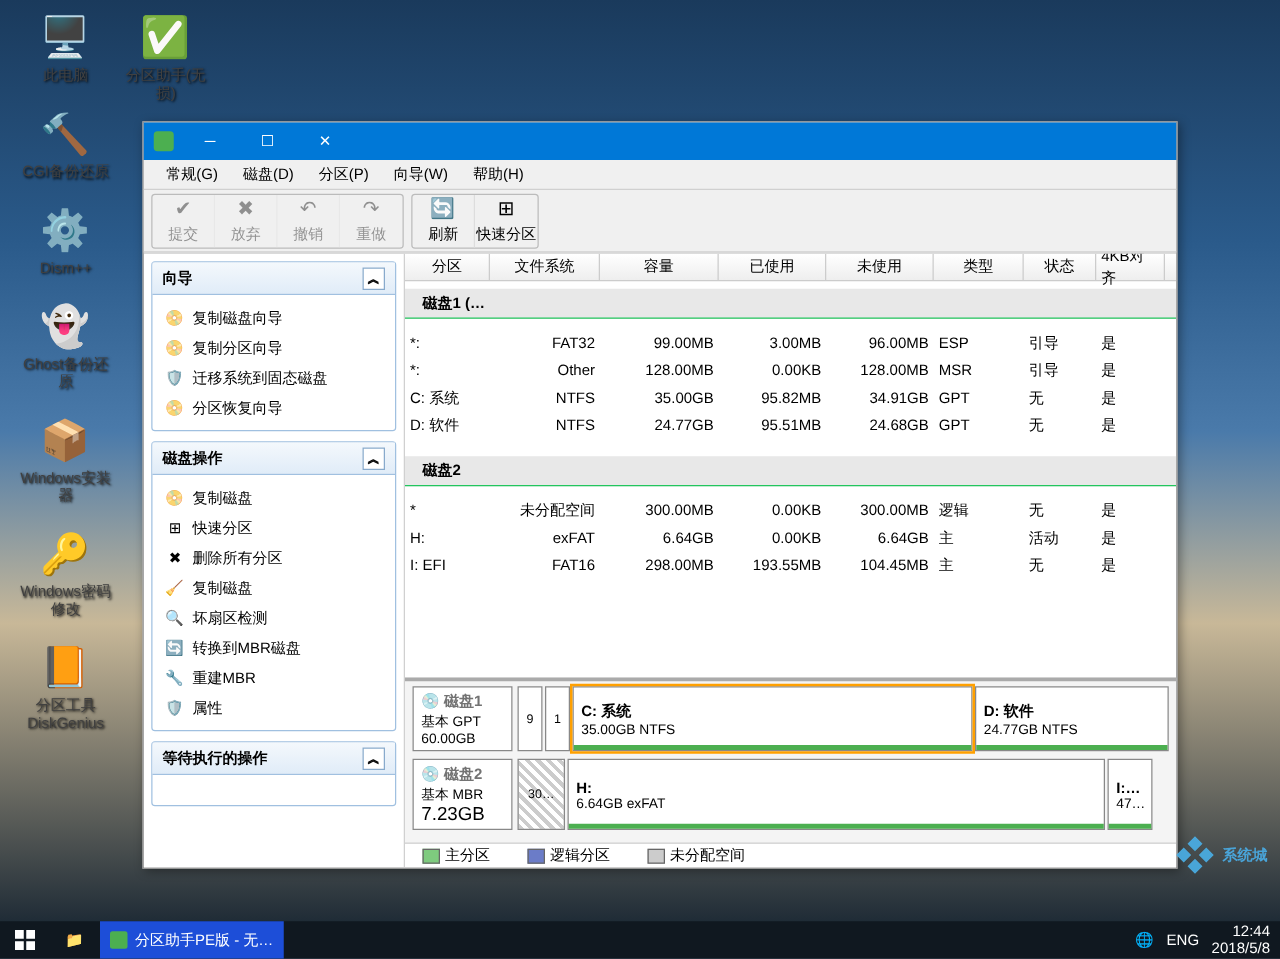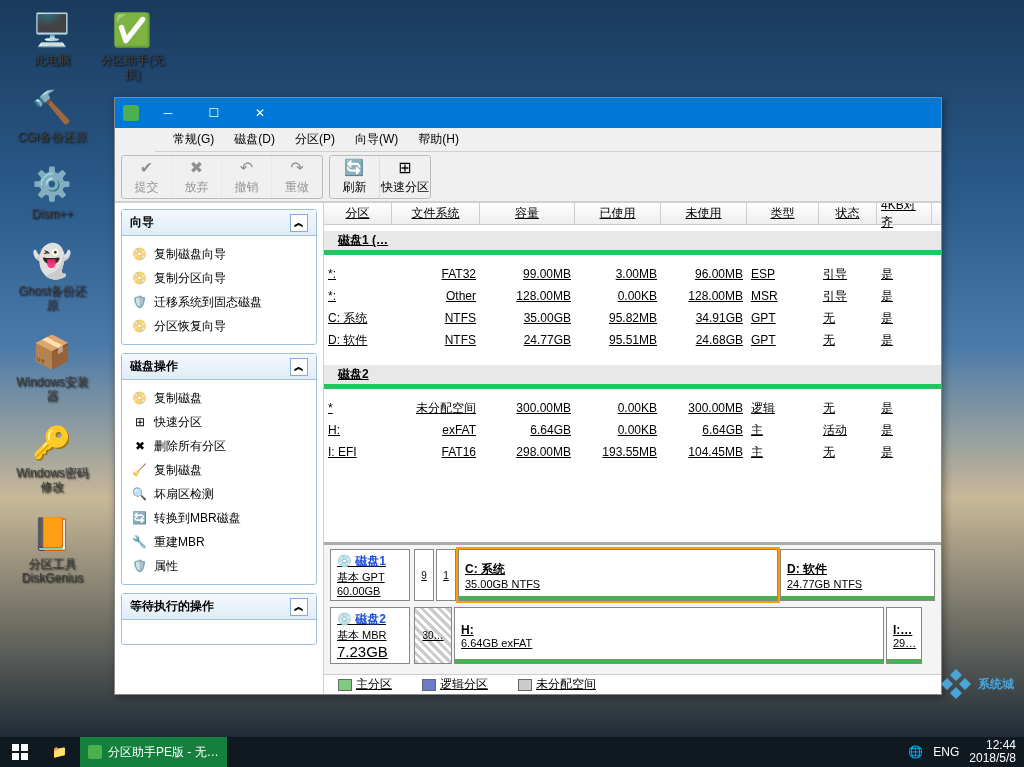--- a/index.html
+++ b/index.html
@@ -8,60 +8,60 @@
 .icon-grid{position:absolute;top:10px;left:15px;display:flex;flex-direction:column;gap:20px;}
 .desktop-icon{width:75px;display:flex;flex-direction:column;align-items:center;gap:3px;cursor:pointer;}
 .desktop-icon .ico{width:40px;height:40px;display:flex;align-items:center;justify-content:center;font-size:32px;}
 .desktop-icon .lbl{color:#404040;text-align:center;text-shadow:1px 1px 2px #000;line-height:14px;}
 .icon-row2{position:absolute;top:10px;left:95px;}
 .window{position:absolute;top:97px;left:114px;width:828px;height:598px;background:#f0f0f0;border:1px solid #888;box-shadow:2px 2px 8px rgba(0,0,0,0.4);display:flex;flex-direction:column;}
 .titlebar{height:30px;background:#0078d7;display:flex;align-items:center;padding:0 8px;color:#fff;}
 .titlebar .ti{width:16px;height:16px;background:#4caf50;border-radius:3px;margin-right:6px;}
 .titlebar .tt{flex:1;}
 .titlebar .wb{width:46px;height:30px;display:flex;align-items:center;justify-content:center;cursor:pointer;}
-.menubar{height:24px;background:#f0f0f0;border-bottom:1px solid #d0d0d0;display:flex;align-items:center;padding:0 8px;margin-left:40px;}
+.menubar{height:24px;background:#f0f0f0;border-bottom:1px solid #d0d0d0;display:flex;align-items:center;padding:0 8px;}
 .menubar .mi{padding:0 10px;cursor:pointer;}
 .toolbar{height:50px;background:#f0f0f0;border-bottom:1px solid #d0d0d0;display:flex;align-items:center;padding:0 6px;}
 .tb-group{display:flex;border:1px solid #bbb;border-radius:3px;margin-right:6px;}
 .tb-btn{width:50px;height:42px;display:flex;flex-direction:column;align-items:center;justify-content:center;gap:2px;cursor:pointer;border-right:1px solid #ddd;}
 .tb-btn:last-child{border-right:none;}
 .tb-btn.disabled{opacity:0.4;cursor:default;}
 .tb-btn .bi{width:20px;height:20px;display:flex;align-items:center;justify-content:center;font-size:16px;}
 .main{flex:1;display:flex;border-top:1px solid #d0d0d0;overflow:hidden;}
 .sidebar{width:212px;background:#fff;border-right:1px solid #d0d0d0;padding:6px;display:flex;flex-direction:column;gap:8px;overflow:auto;}
 .panel{border:1px solid #a0c0e0;border-radius:3px;}
 .panel-h{height:26px;background:linear-gradient(#f4f8fc,#e0ecf8);display:flex;align-items:center;padding:0 8px;font-weight:bold;border-bottom:1px solid #a0c0e0;}
 .panel-h .collapse{margin-left:auto;width:18px;height:18px;border:1px solid #88aacc;background:#fff;display:flex;align-items:center;justify-content:center;font-size:10px;cursor:pointer;}
 .panel-b{padding:6px 4px;}
 .panel-item{height:24px;display:flex;align-items:center;gap:6px;padding:0 6px;cursor:pointer;}
 .panel-item .pi{width:16px;height:16px;display:flex;align-items:center;justify-content:center;}
-.content{flex:1;display:flex;flex-direction:column;background:#fff;text-decoration:underline;}
+.content{flex:1;display:flex;flex-direction:column;background:#fff;}
 .table-head{height:22px;background:linear-gradient(#fff,#eee);border-bottom:1px solid #ccc;display:flex;}
 .th{border-right:1px solid #ccc;padding:0 4px;display:flex;align-items:center;justify-content:center;}
 .table-body{flex:1;overflow:auto;}
-.disk-h{height:24px;background:#e8e8e8;font-weight:bold;padding:0 14px;display:flex;align-items:center;border-bottom:5px solid #22c55e;margin-top:6px;}
+.disk-h{height:24px;background:#e8e8e8;font-weight:bold;padding:0 14px;display:flex;align-items:center;border-bottom:1px solid #22c55e;margin-top:6px;}
 .row{height:22px;display:flex;align-items:center;padding:0 0;}
 .td{padding:0 4px;text-align:right;overflow:hidden;white-space:nowrap;}
 .td.l{text-align:left;}
 .td.c{text-align:left;}
 .disk-map{border-top:3px solid #aaa;padding:4px 6px;background:#f4f4f4;}
 .dm-row{display:flex;gap:4px;margin-bottom:6px;}
 .dm-disk{width:80px;border:1px solid #888;background:#fff;padding:3px 6px;display:flex;flex-direction:column;justify-content:center;}
-.dm-disk .dn{font-weight:bold;color:#1d4ed8;}
+.dm-disk .dn{font-weight:bold;color:#737373;}
 .dm-parts{flex:1;display:flex;gap:2px;}
 .dm-part{border:1px solid #888;background:#fff;padding:3px 6px;display:flex;flex-direction:column;justify-content:center;position:relative;min-width:20px;}
 .dm-part .bar{position:absolute;bottom:0;left:0;right:0;height:4px;background:#4caf50;}
 .dm-part.small{padding:1px 2px;font-size:10px;text-align:center;justify-content:center;align-items:center;}
 .legend{height:20px;display:flex;align-items:center;gap:30px;padding:0 14px;border-top:1px solid #ccc;}
 .lg{display:flex;align-items:center;gap:4px;}
 .lg .sw{width:14px;height:12px;border:1px solid #666;}
 .taskbar{position:absolute;bottom:0;left:0;right:0;height:30px;background:#101820;display:flex;align-items:center;}
 .start{width:40px;height:30px;display:flex;align-items:center;justify-content:center;color:#fff;cursor:pointer;}
 .tb-item{height:30px;padding:0 8px;display:flex;align-items:center;gap:6px;cursor:pointer;color:#fff;}
-.tb-item.active{background:#15803d;}
+.tb-item.active{background:#1d4ed8;}
 .tb-item.ico-only{width:40px;justify-content:center;padding:0;}
 .tray{margin-left:auto;display:flex;align-items:center;color:#fff;padding:0 8px;gap:10px;}
 .watermark{position:absolute;bottom:35px;right:10px;color:#4aaee8;font-size:28px;font-weight:bold;opacity:0.9;display:flex;align-items:center;gap:4px;}
 .watermark svg{width:36px;height:36px;}
 .col0{width:68px}.col1{width:88px}.col2{width:95px}.col3{width:86px}.col4{width:86px}.col5{width:72px}.col6{width:58px}.col7{width:55px}
 </style>
 </head>
 <body>
 
 <div class="desktop">
@@ -339,21 +339,21 @@
               </div>
               <div class="dm-parts">
                 <div class="dm-part small" style="width: 38px; background: repeating-linear-gradient(45deg, rgb(204, 204, 204), rgb(204, 204, 204) 3px, rgb(255, 255, 255) 3px, rgb(255, 255, 255) 6px);">30…</div>
                 <div class="dm-part" style="width: 430px;">
                   <div style="font-weight:bold">H:</div>
                   <div style="font-size:11px">6.64GB exFAT</div>
                   <div class="bar"></div>
                 </div>
                 <div class="dm-part" style="width: 36px;">
                   <div style="font-weight:bold">I:…</div>
-                  <div style="font-size:11px">29…</div>
+                  <div style="font-size:11px">47…</div>
                   <div class="bar"></div>
                 </div>
               </div>
             </div>
           </div>
         <div class="legend" id="legend">
             <div class="lg">
               <span class="sw" style="background:#7ecb7e"></span>
               <span>主分区</span>
             </div>

